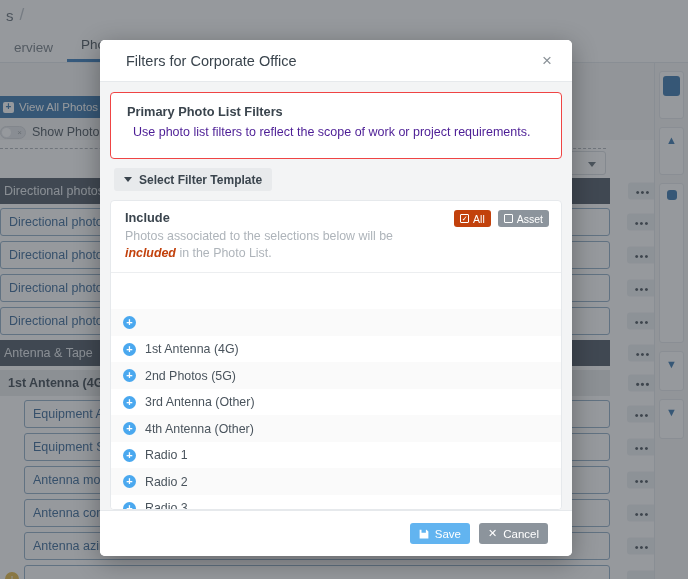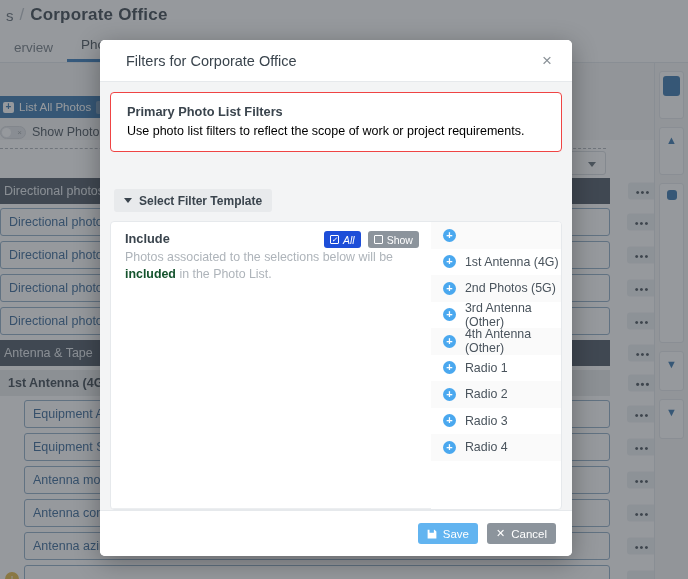--- a/index.html
+++ b/index.html
@@ -168,67 +168,68 @@
   .modal-body {
     flex: 1 1 auto; background: #f3f4f5;
     padding: 10px 10px 0 10px;
     display: flex; flex-direction: column; min-height: 0;
   }
   .panel-intro {
     background: #fff; border: 1px solid #ef4444; border-radius: 4px;
     padding: 11px 16px 13px 16px;
   }
   .panel-intro h3 { margin: 0 0 5px 0; font-size: 12.8px; color: #3a444d; font-weight: bold; }
-  .panel-intro p { margin: 0; font-size: 12.5px; color: #000000; }
+  .panel-intro p { margin: 6px; font-size: 12.5px; color: #4c1d95; }
 
   .controls-row {
     display: flex; align-items: center; justify-content: space-between;
     padding: 9px 4px 9px 4px;
   }
   .tpl-btn {
     display: flex; align-items: center; gap: 7px;
     background: #e8eaec; border-radius: 3px;
     height: 23px; padding: 0 10px;
-    font-size: 12px; color: #3a444d; font-weight: bold; margin-top: 28px;
+    font-size: 12px; color: #3a444d; font-weight: bold;
   }
   .chev-down {
     width: 0; height: 0;
     border-left: 4px solid transparent; border-right: 4px solid transparent;
     border-top: 5px solid #3a444d;
   }
   .search-box {
     width: 140px; height: 25px;
     border: 1px solid #d9dde1; border-radius: 3px; background: #fff;
     font-size: 12.5px; color: #aeb4ba;
     padding: 0 9px; outline: none;
     font-family: "Liberation Sans", sans-serif;
   }
   .search-box::placeholder { color: #b6bbc0; }
 
   .include-card {
     background: #fff; border: 1px solid #e6e9ec; border-radius: 4px;
     flex: 1 1 auto; min-height: 0;
-    display: flex; flex-direction: row;
+    display: flex; flex-direction: column;
     overflow: hidden;
+    gap: 36px;
   }
   .include-head {
     padding: 9px 14px 11px 14px;
     border-bottom: 1px solid #eceef0;
     position: relative;
   }
   .include-head h4 { margin: 0 0 3px 0; font-size: 12.8px; color: #3a444d; font-weight: bold; }
   .include-head p { margin: 0; font-size: 12.4px; color: #aeb4ba; line-height: 1.35; max-width: 322px; }
-  .include-head p b { color: #14532d; }
+  .include-head p b { color: #c2410c; font-style: italic; }
   .sel-btns { position: absolute; right: 12px; top: 9px; display: flex; gap: 7px; }
   .sel-btn {
     display: flex; align-items: center; gap: 4px;
     height: 17px; padding: 0 6px; border-radius: 3px;
     font-size: 10.5px; color: #fff;
   }
-  .sel-btn.all { background: #1d4ed8; font-style: italic; }
+  .sel-btn.all { background: #c2410c; }
   .sel-btn.none { background: #8c949c; }
   .cbox {
     width: 9px; height: 9px; border: 1px solid #fff; border-radius: 1px;
     display: flex; align-items: center; justify-content: center;
     font-size: 7px; line-height: 1; color: #fff;
   }
 
   .filter-list { flex: 1 1 auto; overflow-y: auto; min-height: 0; }
   .filter-row {
     height: 26.5px; display: flex; align-items: center; gap: 9px;
@@ -241,52 +242,51 @@
     background: #4aa8ef; color: #fff;
     display: flex; align-items: center; justify-content: center;
     font-size: 11px; font-weight: bold; line-height: 1;
     flex: 0 0 13px;
   }
 
   .modal-footer {
     flex: 0 0 46px; height: 46px; background: #fff;
     border-top: 1px solid #e6e9ec;
     display: flex; align-items: center; justify-content: flex-end;
-    gap: 9px; padding-right: 16px;
+    gap: 9px; padding-right: 24px;
   }
   .footer-btn {
     display: flex; align-items: center; gap: 6px;
     height: 21px; padding: 0 9px; border-radius: 3px;
     font-size: 11.5px; color: #fff;
   }
   .footer-btn.save { background: #62b4f0; }
   .footer-btn.cancel { background: #8c949c; }
   .save-ico { width: 10px; height: 10px; }
   .x-ico { font-size: 11px; line-height: 1; }
 </style>
 </head>
 <body>
 
 <div id="app-background">
 
   <div class="bg-topbar">
     <span class="crumb-prev">s</span>
     <span class="crumb-sep">/</span>
-    <span class="crumb-current">Corporate Office</span>
   </div>
 
   <div class="bg-tabs">
     <div class="bg-tab">erview</div>
     <div class="bg-tab active">Photos</div>
   </div>
 
   <div class="bg-toolbar">
     <div class="btn-viewall">
       <span class="plus-sq">+</span>
-      <span>List All Photos</span>
+      <span>View All Photos</span>
       <span class="count-badge">0</span>
     </div>
     <div class="guidance-row">
       <div class="toggle-off">×</div>
       <span class="guidance-label">Show Photo Guidance</span>
     </div>
     <div class="bg-select-ctl"></div>
   </div>
 
   <div class="bg-dashed"></div>
@@ -393,21 +393,21 @@
       <div class="include-head">
         <h4>Include</h4>
         <p><span>Photos associated to the selections below will be </span><b>included</b><span> in the Photo List.</span></p>
         <div class="sel-btns">
           <div class="sel-btn all">
             <span class="cbox">✓</span>
             <span>All</span>
           </div>
           <div class="sel-btn none">
             <span class="cbox"></span>
-            <span>Show</span>
+            <span>Asset</span>
           </div>
         </div>
       </div>
 
       <div class="filter-list">
         <div class="filter-row">
           <span class="plus-icon">+</span>
         </div>
         <div class="filter-row">
           <span class="plus-icon">+</span>

